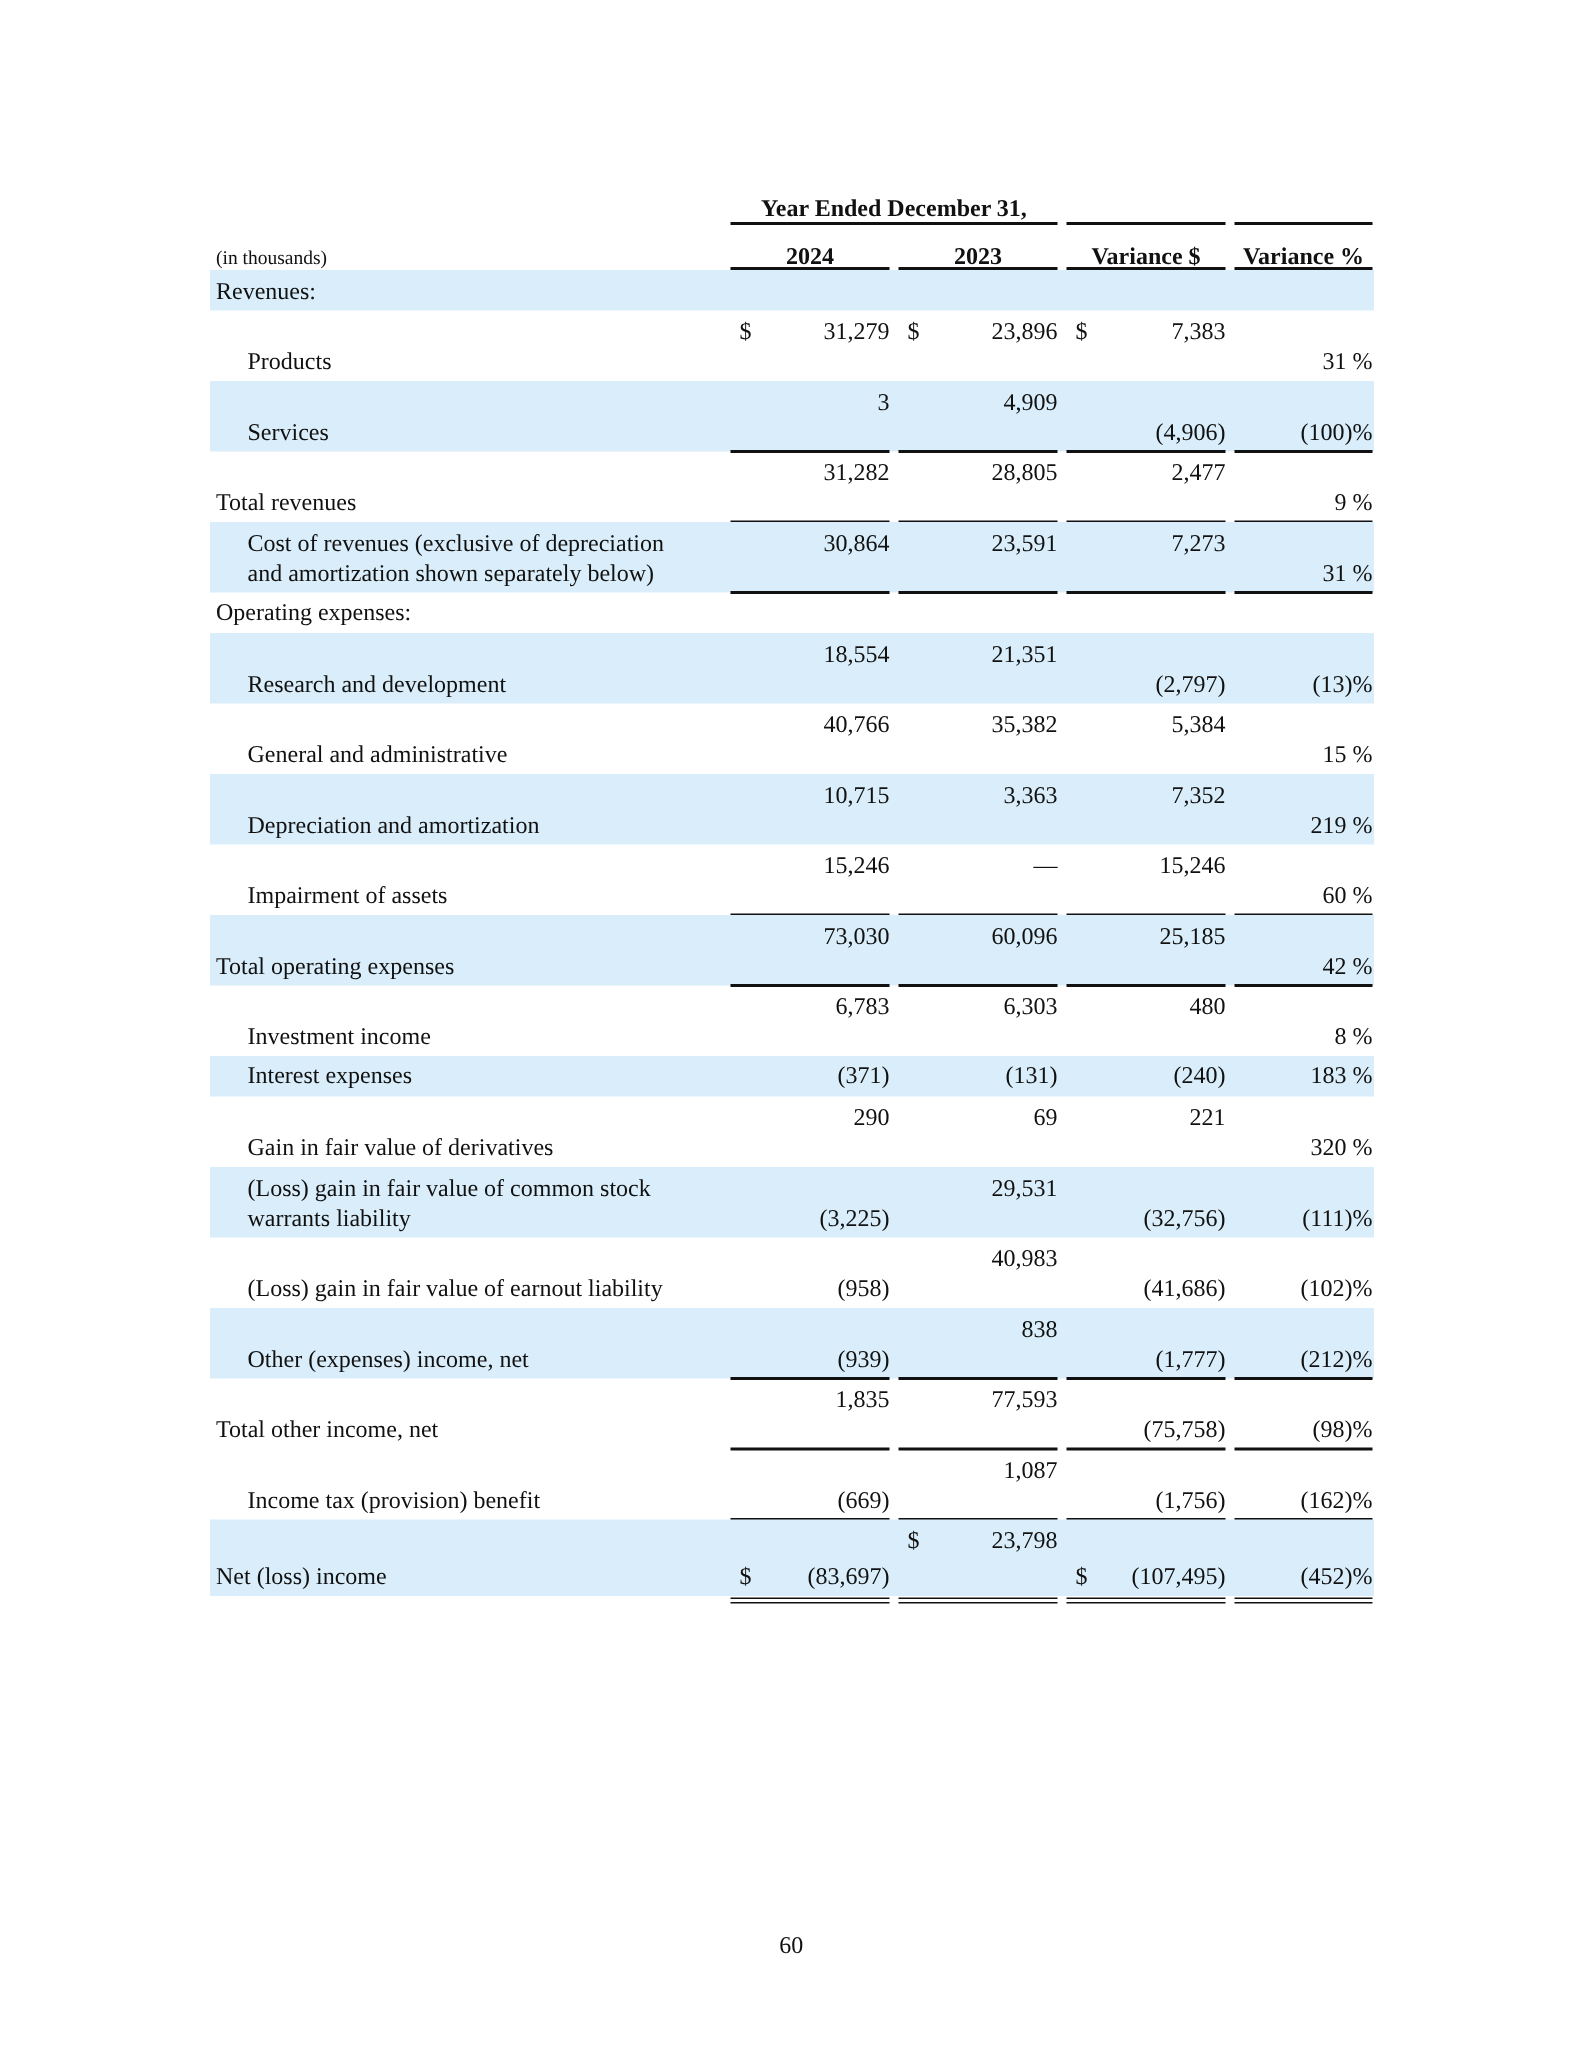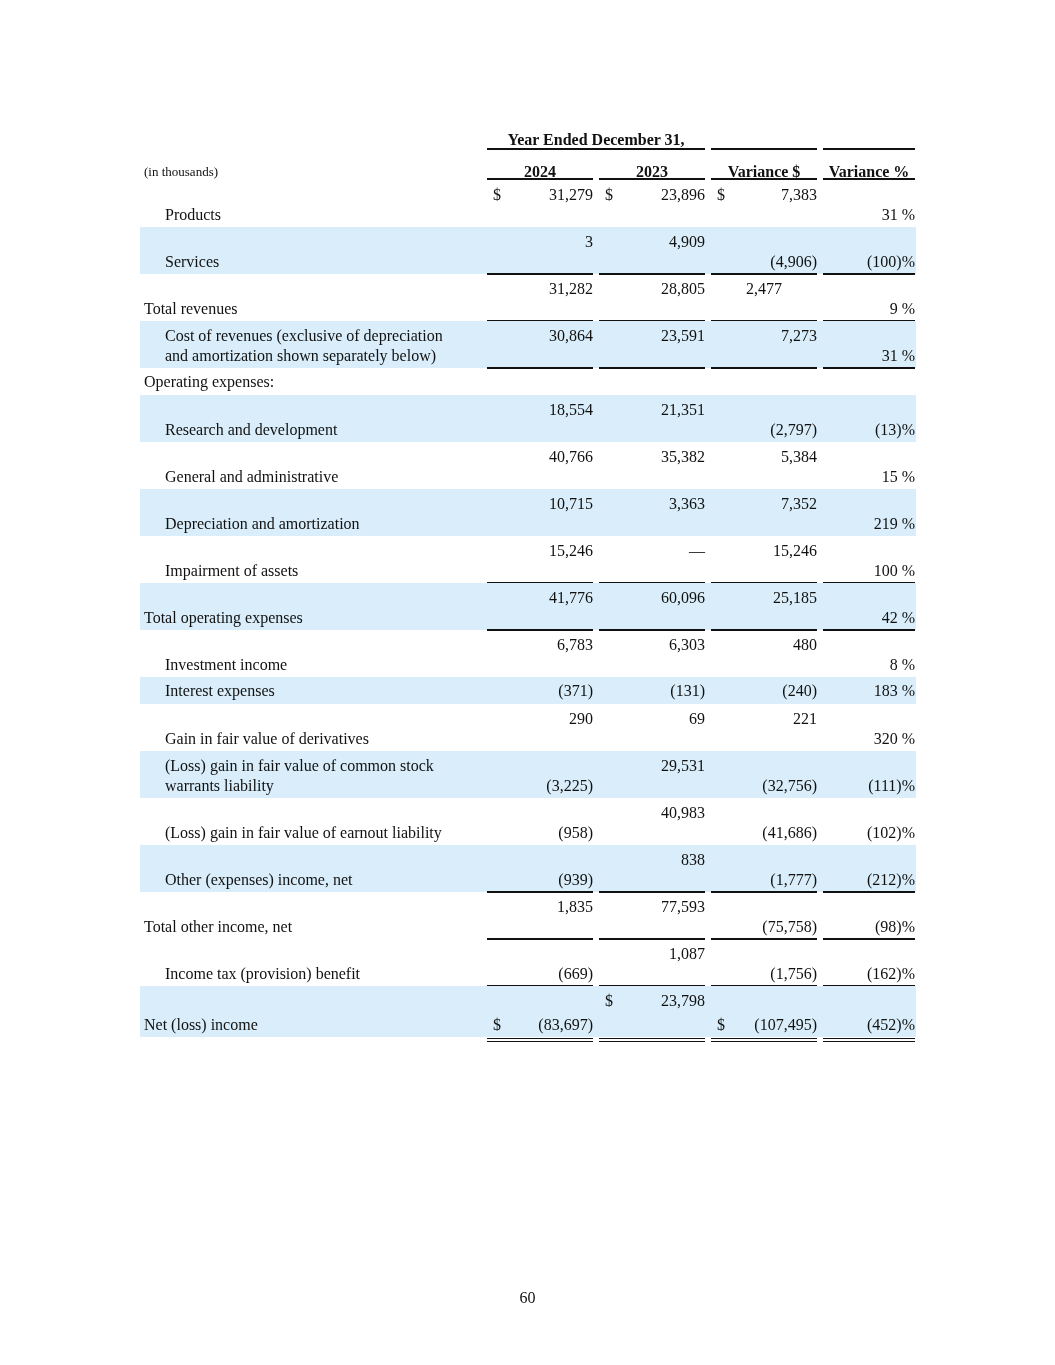--- a/index.html
+++ b/index.html
@@ -41,20 +41,23 @@
     <div class="hdr c1" style="top:35px;">2024</div>
     <div class="hdr c2" style="top:35px;">2023</div>
     <div class="hdr c3" style="top:35px;">Variance $</div>
     <div class="hdr c4" style="top:35px;">Variance %</div>
     <div class="rule" style="left:347px;width:106px;top:50px;"></div>
     <div class="rule" style="left:459px;width:106px;top:50px;"></div>
     <div class="rule" style="left:571px;width:106px;top:50px;"></div>
     <div class="rule" style="left:683px;width:92px;top:50px;"></div>
   </div>
 
+  <div class="row shade" style="height:27px;">
+    <div class="lbl" style="top:5px;">Revenues:</div>
+  </div>
 
   <div class="row" style="height:47px;">
     <div class="lbl ind" style="top:25px;">Products</div>
     <div class="cell c1 num" style="top:5px;"><span class="dol">$</span><span>31,279</span></div>
     <div class="cell c2 num" style="top:5px;"><span class="dol">$</span><span>23,896</span></div>
     <div class="cell c3 num" style="top:5px;"><span class="dol">$</span><span>7,383</span></div>
     <div class="cell c4 num" style="top:25px;">31 %</div>
   </div>
 
   <div class="row shade" style="height:47px;">
@@ -66,21 +69,21 @@
     <div class="rule" style="left:347px;width:106px;top:46px;"></div>
     <div class="rule" style="left:459px;width:106px;top:46px;"></div>
     <div class="rule" style="left:571px;width:106px;top:46px;"></div>
     <div class="rule" style="left:683px;width:92px;top:46px;"></div>
   </div>
 
   <div class="row" style="height:47px;">
     <div class="lbl" style="top:25px;">Total revenues</div>
     <div class="cell c1 num" style="top:5px;">31,282</div>
     <div class="cell c2 num" style="top:5px;">28,805</div>
-    <div class="cell c3 num" style="top:5px;text-align:center;">2,477</div>
+    <div class="cell c3 num" style="top:5px;">2,477</div>
     <div class="cell c4 num" style="top:25px;">9 %</div>
     <div class="rule" style="left:347px;width:106px;top:46px;"></div>
     <div class="rule" style="left:459px;width:106px;top:46px;"></div>
     <div class="rule" style="left:571px;width:106px;top:46px;"></div>
     <div class="rule" style="left:683px;width:92px;top:46px;"></div>
   </div>
 
   <div class="row shade" style="height:47px;">
     <div class="lbl ind" style="top:5px;">Cost of revenues (exclusive of depreciation</div>
     <div class="lbl ind" style="top:25px;">and amortization shown separately below)</div>
@@ -120,30 +123,30 @@
     <div class="cell c2 num" style="top:5px;">3,363</div>
     <div class="cell c3 num" style="top:5px;">7,352</div>
     <div class="cell c4 num" style="top:25px;">219 %</div>
   </div>
 
   <div class="row" style="height:47px;">
     <div class="lbl ind" style="top:25px;">Impairment of assets</div>
     <div class="cell c1 num" style="top:5px;">15,246</div>
     <div class="cell c2 num" style="top:5px;">—</div>
     <div class="cell c3 num" style="top:5px;">15,246</div>
-    <div class="cell c4 num" style="top:25px;">100 %</div>
+    <div class="cell c4 num" style="top:25px;">60 %</div>
     <div class="rule" style="left:347px;width:106px;top:46px;"></div>
     <div class="rule" style="left:459px;width:106px;top:46px;"></div>
     <div class="rule" style="left:571px;width:106px;top:46px;"></div>
     <div class="rule" style="left:683px;width:92px;top:46px;"></div>
   </div>
 
   <div class="row shade" style="height:47px;">
     <div class="lbl" style="top:25px;">Total operating expenses</div>
-    <div class="cell c1 num" style="top:5px;">41,776</div>
+    <div class="cell c1 num" style="top:5px;">73,030</div>
     <div class="cell c2 num" style="top:5px;">60,096</div>
     <div class="cell c3 num" style="top:5px;">25,185</div>
     <div class="cell c4 num" style="top:25px;">42 %</div>
     <div class="rule" style="left:347px;width:106px;top:46px;"></div>
     <div class="rule" style="left:459px;width:106px;top:46px;"></div>
     <div class="rule" style="left:571px;width:106px;top:46px;"></div>
     <div class="rule" style="left:683px;width:92px;top:46px;"></div>
   </div>
 
 

